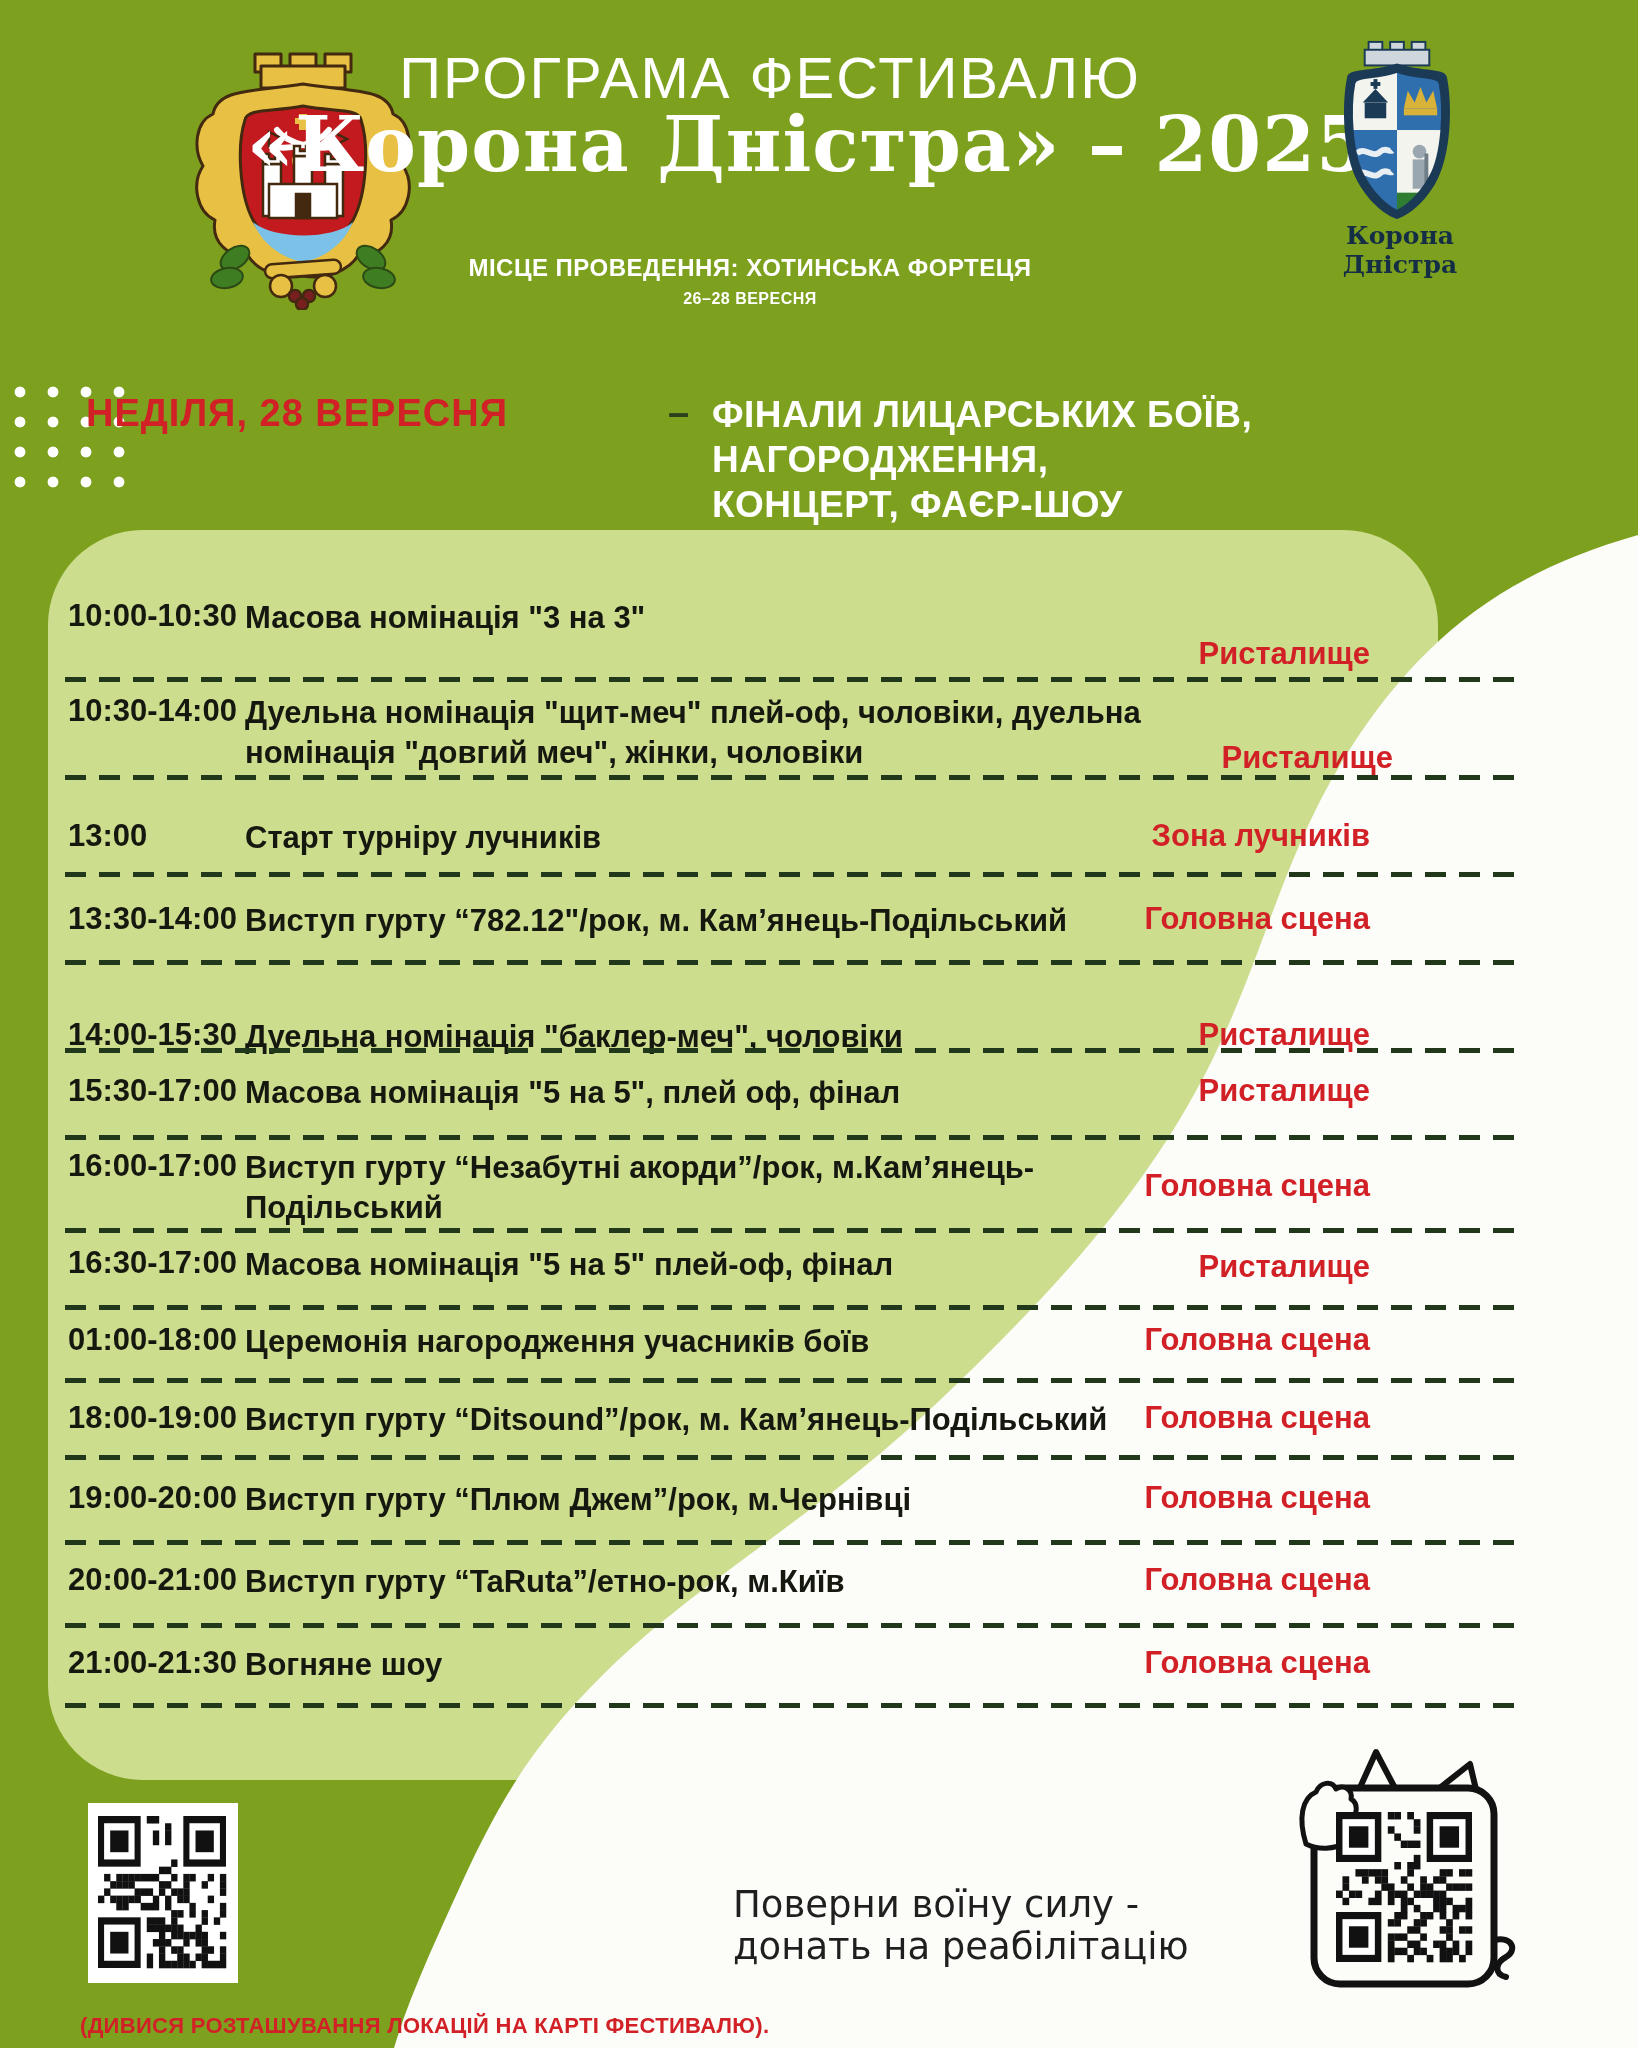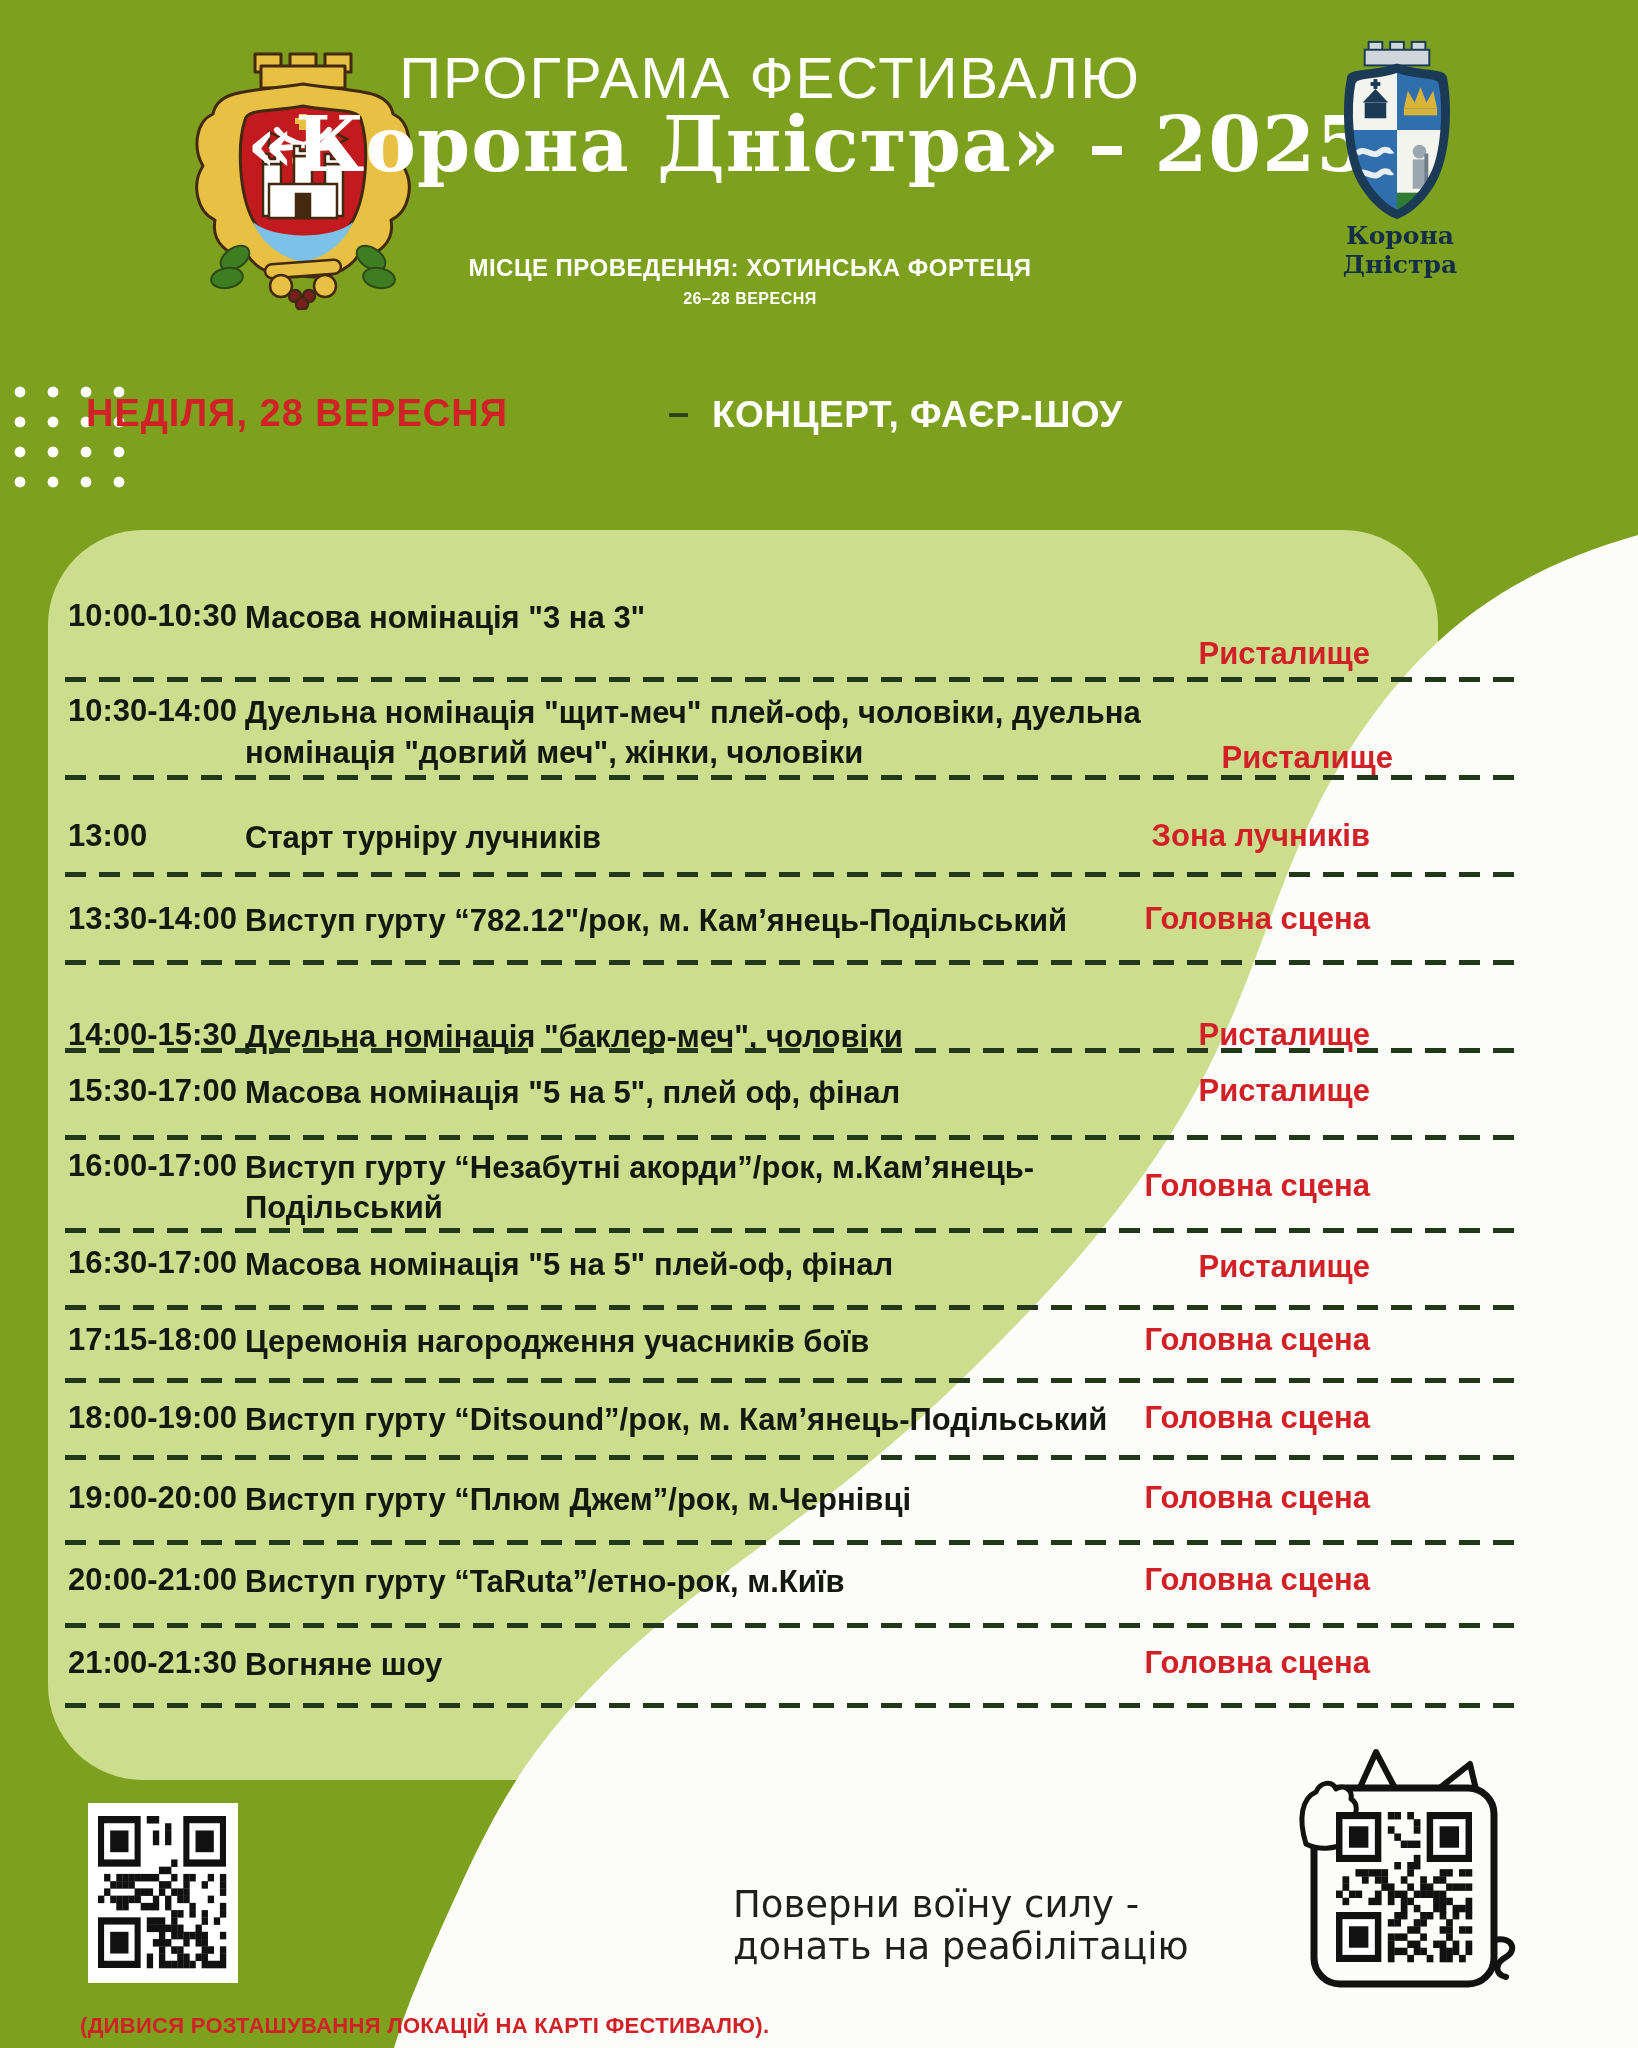--- a/index.html
+++ b/index.html
@@ -154,20 +154,21 @@
     </g>
     <path d="M65,34 C89,42 107,38 109,46 C114,72 112,119 99,142 C88,162 74,173 65,177
              C56,173 42,162 31,142 C18,119 16,72 21,46 C23,38 41,42 65,34 Z" fill="none" stroke="#1b3a55" stroke-width="3"></path>
   </svg>
   <div class="abs emblem-caption">Корона Дністра</div>
 
   <div class="abs dots"></div>
   <div class="abs day-red">НЕДІЛЯ, 28 ВЕРЕСНЯ</div>
   <div class="abs day-dash">–</div>
   <div class="abs day-desc">
+    <div>ФІНАЛИ ЛИЦАРСЬКИХ БОЇВ, НАГОРОДЖЕННЯ,</div>
     <div>КОНЦЕРТ, ФАЄР-ШОУ</div>
   </div>
 
   <div id="rows" class="abs" style="left:0;top:0;width:1638px;height:2048px;">
       <div class="row" style="top: 598px;">
       <div class="time">10:00-10:30</div>
       <div class="event">Масова номінація "3 на 3"</div>
       <div class="loc" style="top: 38px;">Ристалище</div>
     </div>
       <div class="row" style="top: 693px; padding-left: 23px;">
@@ -201,21 +202,21 @@
       <div class="event">Виступ гурту “Незабутні акорди”/рок, м.Кам’янець-
 Подільський</div>
       <div class="loc" style="top: 20px;">Головна сцена</div>
     </div>
       <div class="row" style="top: 1245px;">
       <div class="time">16:30-17:00</div>
       <div class="event">Масова номінація "5 на 5" плей-оф, фінал</div>
       <div class="loc" style="top: 4px;">Ристалище</div>
     </div>
       <div class="row" style="top: 1322px;">
-      <div class="time">17:15-18:00</div>
+      <div class="time">01:00-18:00</div>
       <div class="event">Церемонія нагородження учасників боїв</div>
       <div class="loc" style="top: 0px;">Головна сцена</div>
     </div>
       <div class="row" style="top: 1400px;">
       <div class="time">18:00-19:00</div>
       <div class="event">Виступ гурту “Ditsound”/рок, м. Кам’янець-Подільський</div>
       <div class="loc" style="top: 0px;">Головна сцена</div>
     </div>
       <div class="row" style="top: 1480px;">
       <div class="time">19:00-20:00</div>

